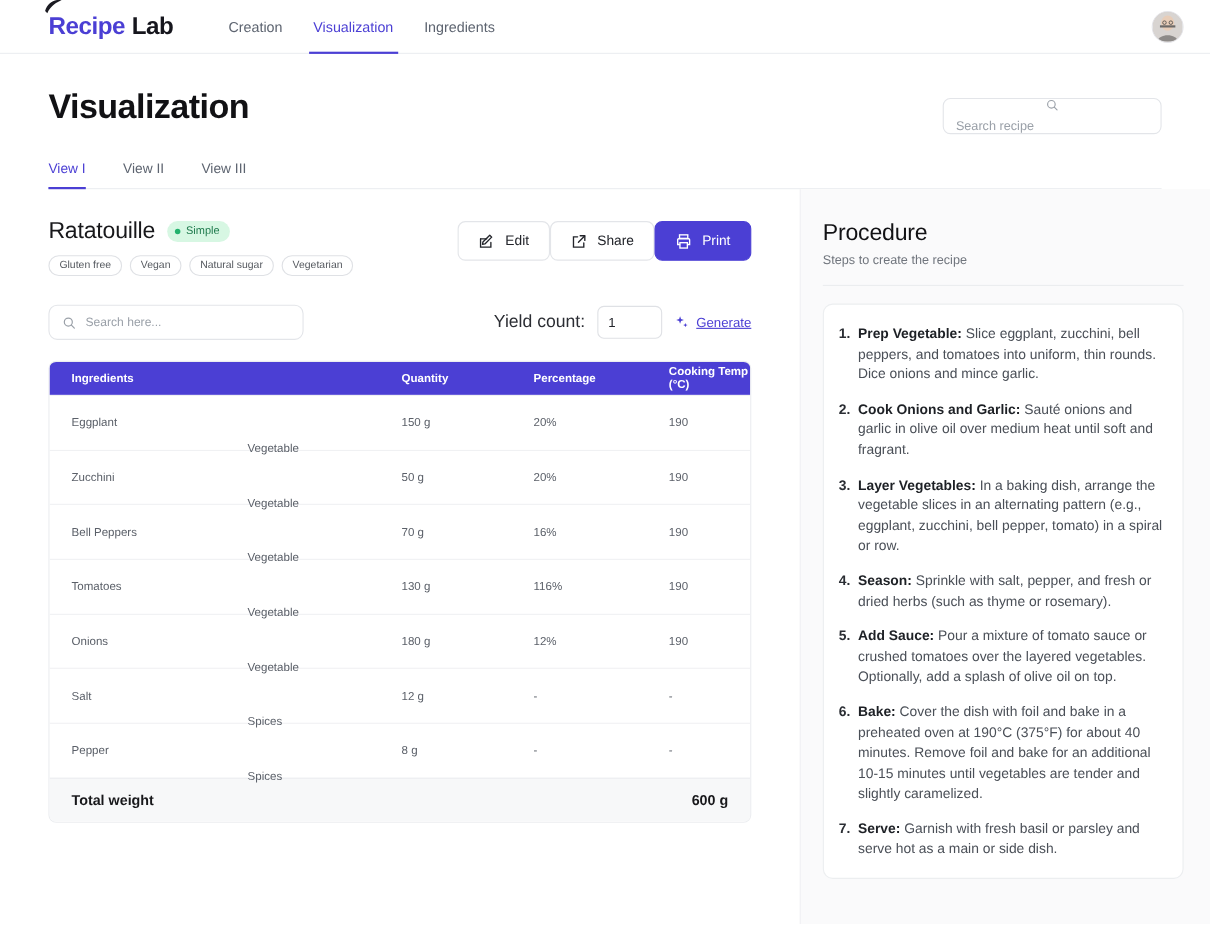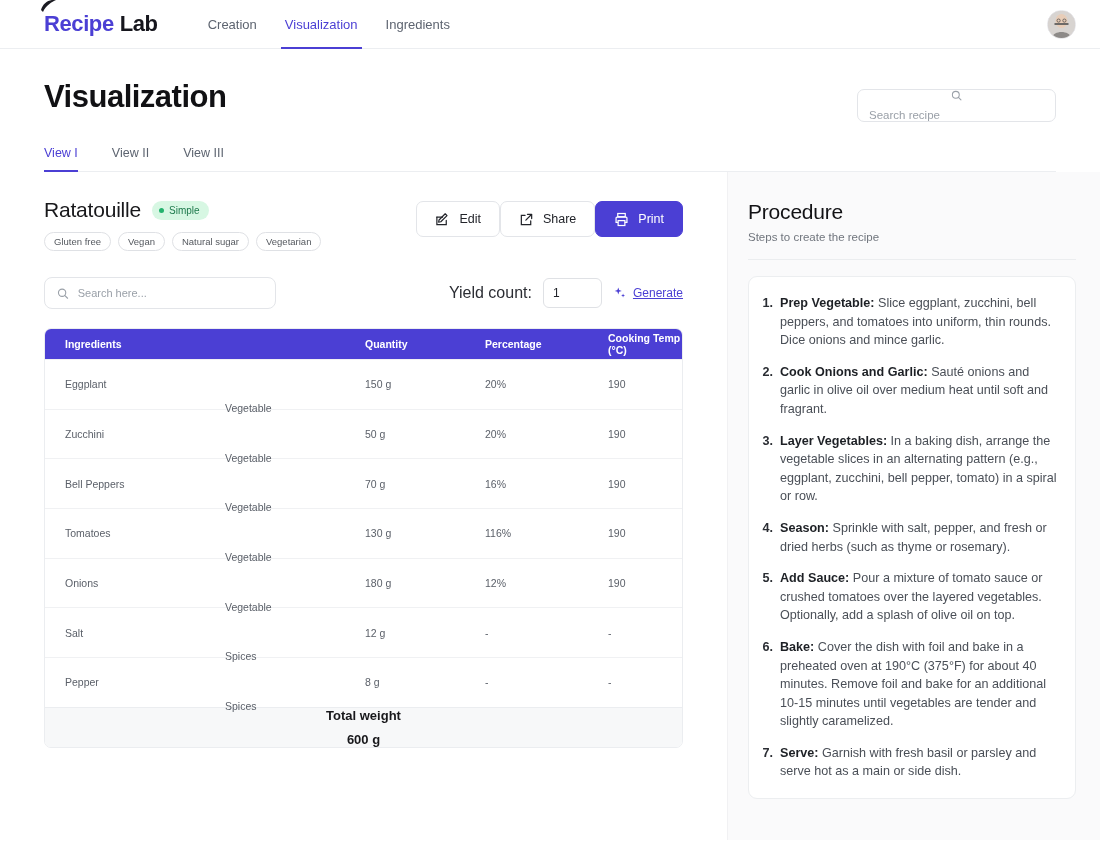--- a/index.html
+++ b/index.html
@@ -156,21 +156,21 @@
   .trow:first-of-type { border-top: none; }
   .c0 { width: 180px; padding-left: 20px; }
   .c1 { width: 140px; margin-top: 47px; }
   .c2 { width: 120px; }
   .c3 { width: 123px; }
   .c4 { flex: 1; }
   .thead .c0 { padding-left: 20px; }
   .total-row {
     display: flex; align-items: center; justify-content: space-between;
     height: 40px; background: #f7f8f9; border-top: 1px solid #ebedf0;
-    padding: 0 20px; font-size: 13px; font-weight: 700; color: #18181b; flex-direction: column;
+    padding: 0 20px; font-size: 13px; font-weight: 700; color: #18181b;
   }
 
   
   .proc-title { font-size: 21px; font-weight: 400; color: #121215; letter-spacing: -0.2px; }
   .proc-sub { font-size: 11.5px; color: #70757d; margin-top: 7px; }
   .proc-divider { border-top: 1px solid #ebedef; margin: 16px 0 0 0; }
   .proc-card {
     margin-top: 16px; background: #fff; border: 1px solid #eceef0;
     border-radius: 9px; padding: 17px 16px 17px 10px;
   }

